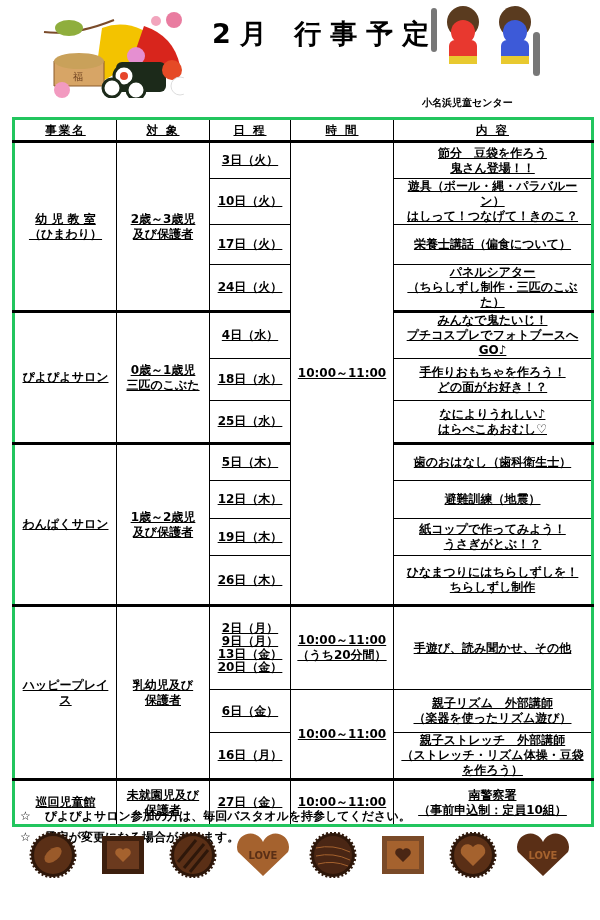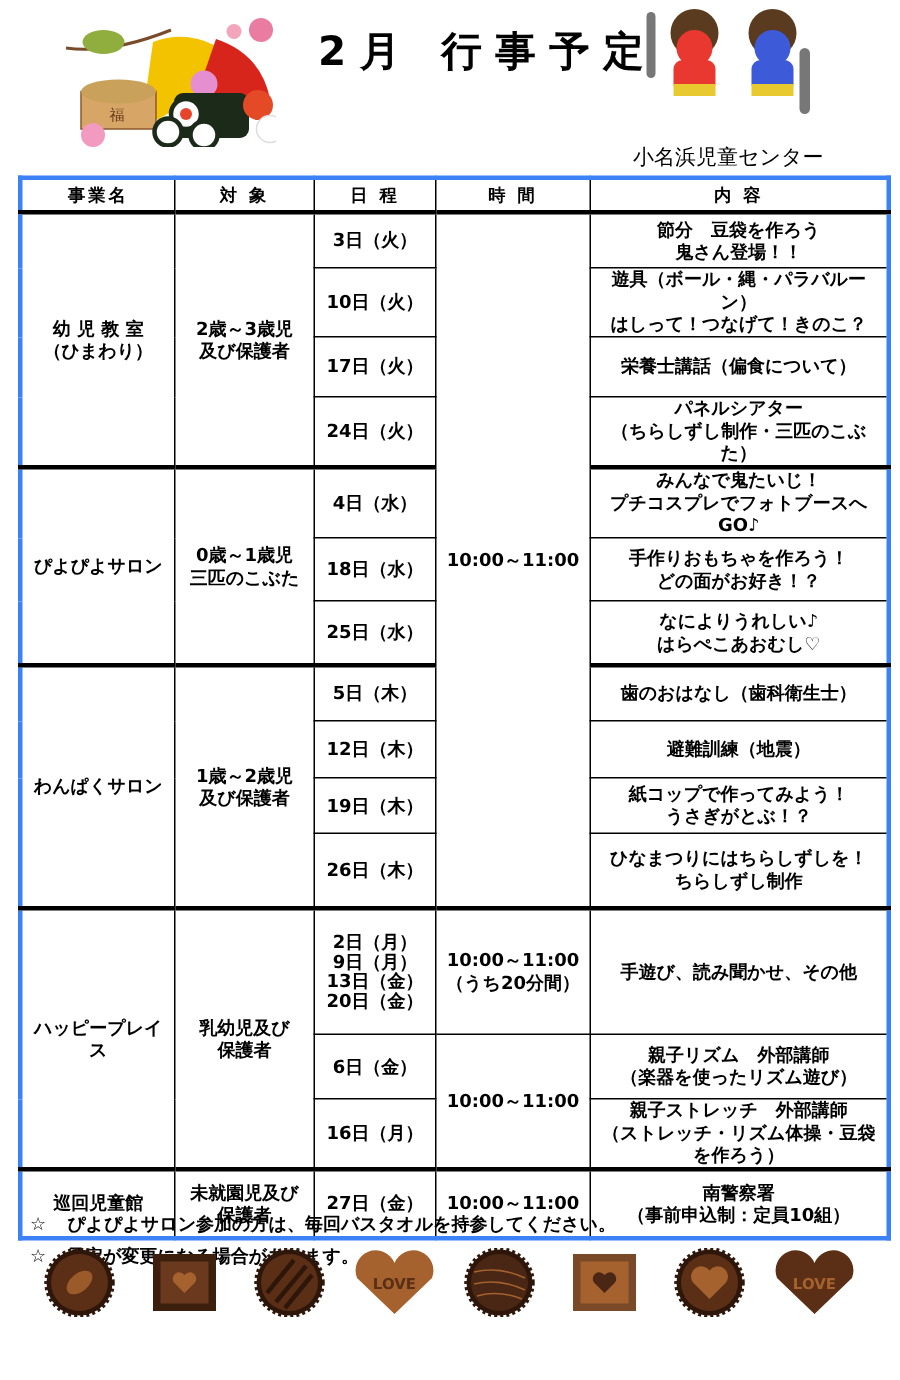--- a/index.html
+++ b/index.html
@@ -5,27 +5,28 @@
   * { box-sizing: border-box; margin: 0; padding: 0; }
   html, body { width: 600px; height: 920px; background: #fff; overflow: hidden; }
   body { position: relative; font-family: "DejaVu Sans", "Liberation Sans", sans-serif; color: #000; }
   .abs { position: absolute; }
 
   
   .setsubun-illust { left: 24px; top: 6px; width: 160px; height: 92px; }
   .oni-illust { left: 425px; top: 4px; width: 140px; height: 76px; }
 
   .title { left: 212px; top: 16px; font-size: 27px; font-weight: bold; letter-spacing: 9px; white-space: nowrap; }
-  .org { left: 422px; top: 96px; font-size: 14px; font-weight: normal; white-space: nowrap; }
+  .org { left: 422px; top: 96px; font-size: 10px; font-weight: bold; white-space: nowrap; }
 
   
   table.schedule {
     position: absolute; left: 12px; top: 117px; width: 579px;
     border-collapse: collapse; table-layout: fixed;
-    border: 3px solid #3b82f6;
+    border: 3px solid #22c55e;
+    text-decoration: underline;
   }
   table.schedule td, table.schedule th {
     border: 1px solid #000; text-align: center; vertical-align: middle;
     font-weight: bold; font-size: 12px; line-height: 15px; padding: 0 2px;
   }
   table.schedule th { height: 23px; font-size: 11.5px; letter-spacing: 2px; border-bottom: 2px solid #000; }
   tr.group-start td { border-top: 3px solid #000; }
   .c-date { font-size: 12.5px; }
   .c-time { font-size: 13px; }
   .small { font-size: 10.5px; line-height: 13px; }

